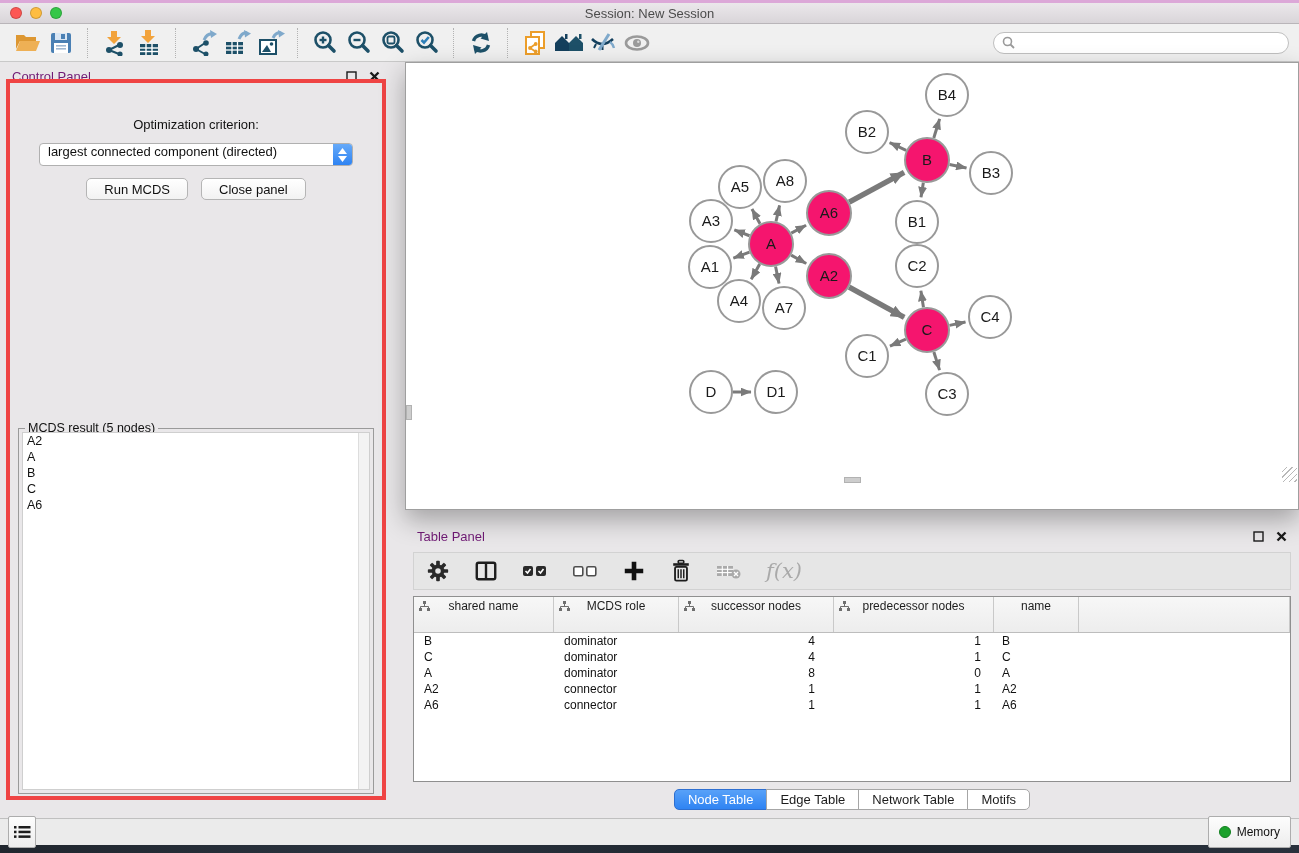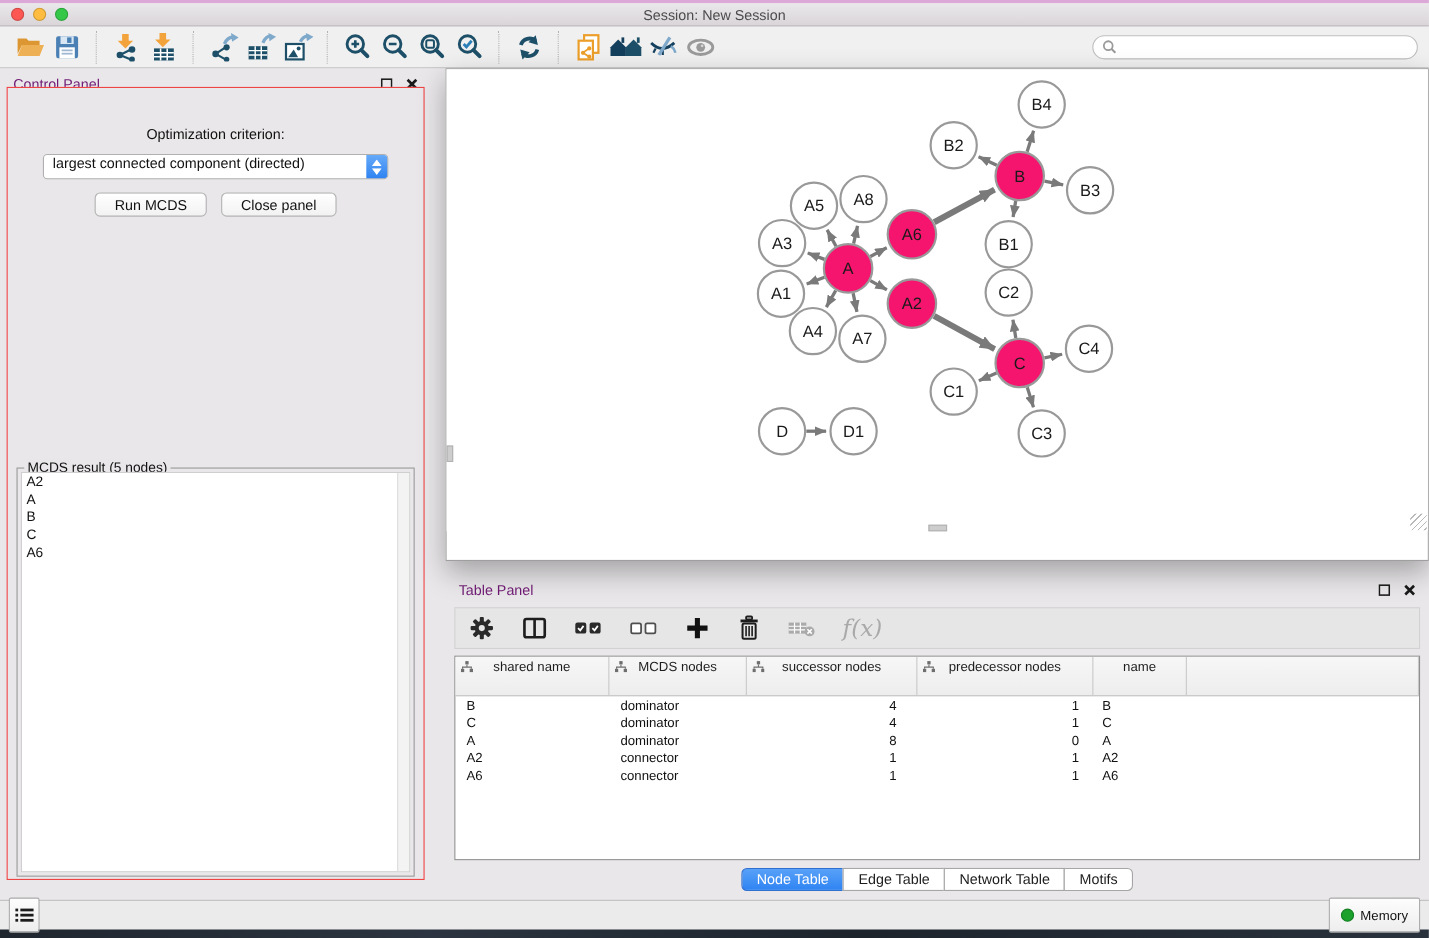--- a/index.html
+++ b/index.html
@@ -26,21 +26,21 @@
 
   
   .control-panel { width:392px; display:flex; flex-direction:column; position:relative; }
   .panel-header { height:28px; display:flex; align-items:center; padding:0 12px; font-size:13px; color:#701a75; }
   .panel-header .hbtns { margin-left:auto; display:flex; gap:12px; align-items:center; }
   .cp-tabs, .tp-tabs { display:flex; justify-content:center; position:relative; z-index:2; }
   .seg-tab { font-size:13px; padding:2px 13px; background:#fff; border:1px solid #a6a6a6; margin-left:-1px; color:#1c1c1c; height:21px; line-height:16px; }
   .seg-tab:first-child { border-radius:5px 0 0 5px; margin-left:0; }
   .seg-tab:last-child { border-radius:0 5px 5px 0; }
   .seg-tab.active { background:linear-gradient(#58a1f8,#2f84f3); border-color:#2e6fd0; color:#fff; }
-  .cp-pane { flex:1; margin:-11px 6px 18px 6px; border:1px solid #ef4444; background:#e9e7e9; position:relative; padding-top:34px; }
+  .cp-pane { flex:1; margin:-11px 6px 18px 6px; border:4px solid #ef4444; background:#e9e7e9; position:relative; padding-top:34px; }
   .opt-label { text-align:center; font-size:13px; color:#111; }
   .dropdown { width:314px; height:23px; margin:11px auto 0; background:#fff; border:1px solid #b0b0b0; border-radius:4px;
               display:flex; align-items:flex-start; position:relative; }
   .dropdown .val { flex:1; font-size:13px; padding-left:8px; color:#111; white-space:nowrap; overflow:hidden; }
   .stepper { width:19px; height:21px; border-radius:0 3px 3px 0; background:linear-gradient(#66aaf9,#2f83f2);
              display:flex; flex-direction:column; align-items:center; justify-content:center; gap:2px; }
   .btn-row { display:flex; justify-content:center; gap:13px; margin-top:12px; }
   .pbtn { height:22px; padding:0 17px; font-size:13px; font-family:inherit; background:linear-gradient(#ffffff,#f2f2f2);
           border:1px solid #b5b5b5; border-radius:5px; color:#111; }
   .result-box { position:absolute; left:8px; right:8px; top:345px; bottom:2px; border:1px solid #9a9a9a; }
@@ -570,21 +570,21 @@
                 </g>
                 <path d="M5.5 3 v2.5 M1.5 7 v-1.5 h8 v1.5" stroke="#6e6e6e" fill="none" stroke-width="1"></path>
               </svg><span>shared name</span></div>
             <div class="th c1"><svg class="oc" width="11" height="11" viewBox="0 0 11 11">
                 <g fill="#6e6e6e">
                   <rect x="4" y="0" width="3" height="3"></rect>
                   <rect x="0" y="7" width="3" height="3"></rect>
                   <rect x="8" y="7" width="3" height="3"></rect>
                 </g>
                 <path d="M5.5 3 v2.5 M1.5 7 v-1.5 h8 v1.5" stroke="#6e6e6e" fill="none" stroke-width="1"></path>
-              </svg><span>MCDS nodes</span></div>
+              </svg><span>MCDS role</span></div>
             <div class="th c2"><svg class="oc" width="11" height="11" viewBox="0 0 11 11">
                 <g fill="#6e6e6e">
                   <rect x="4" y="0" width="3" height="3"></rect>
                   <rect x="0" y="7" width="3" height="3"></rect>
                   <rect x="8" y="7" width="3" height="3"></rect>
                 </g>
                 <path d="M5.5 3 v2.5 M1.5 7 v-1.5 h8 v1.5" stroke="#6e6e6e" fill="none" stroke-width="1"></path>
               </svg><span>successor nodes</span></div>
             <div class="th c3"><svg class="oc" width="11" height="11" viewBox="0 0 11 11">
                 <g fill="#6e6e6e">

